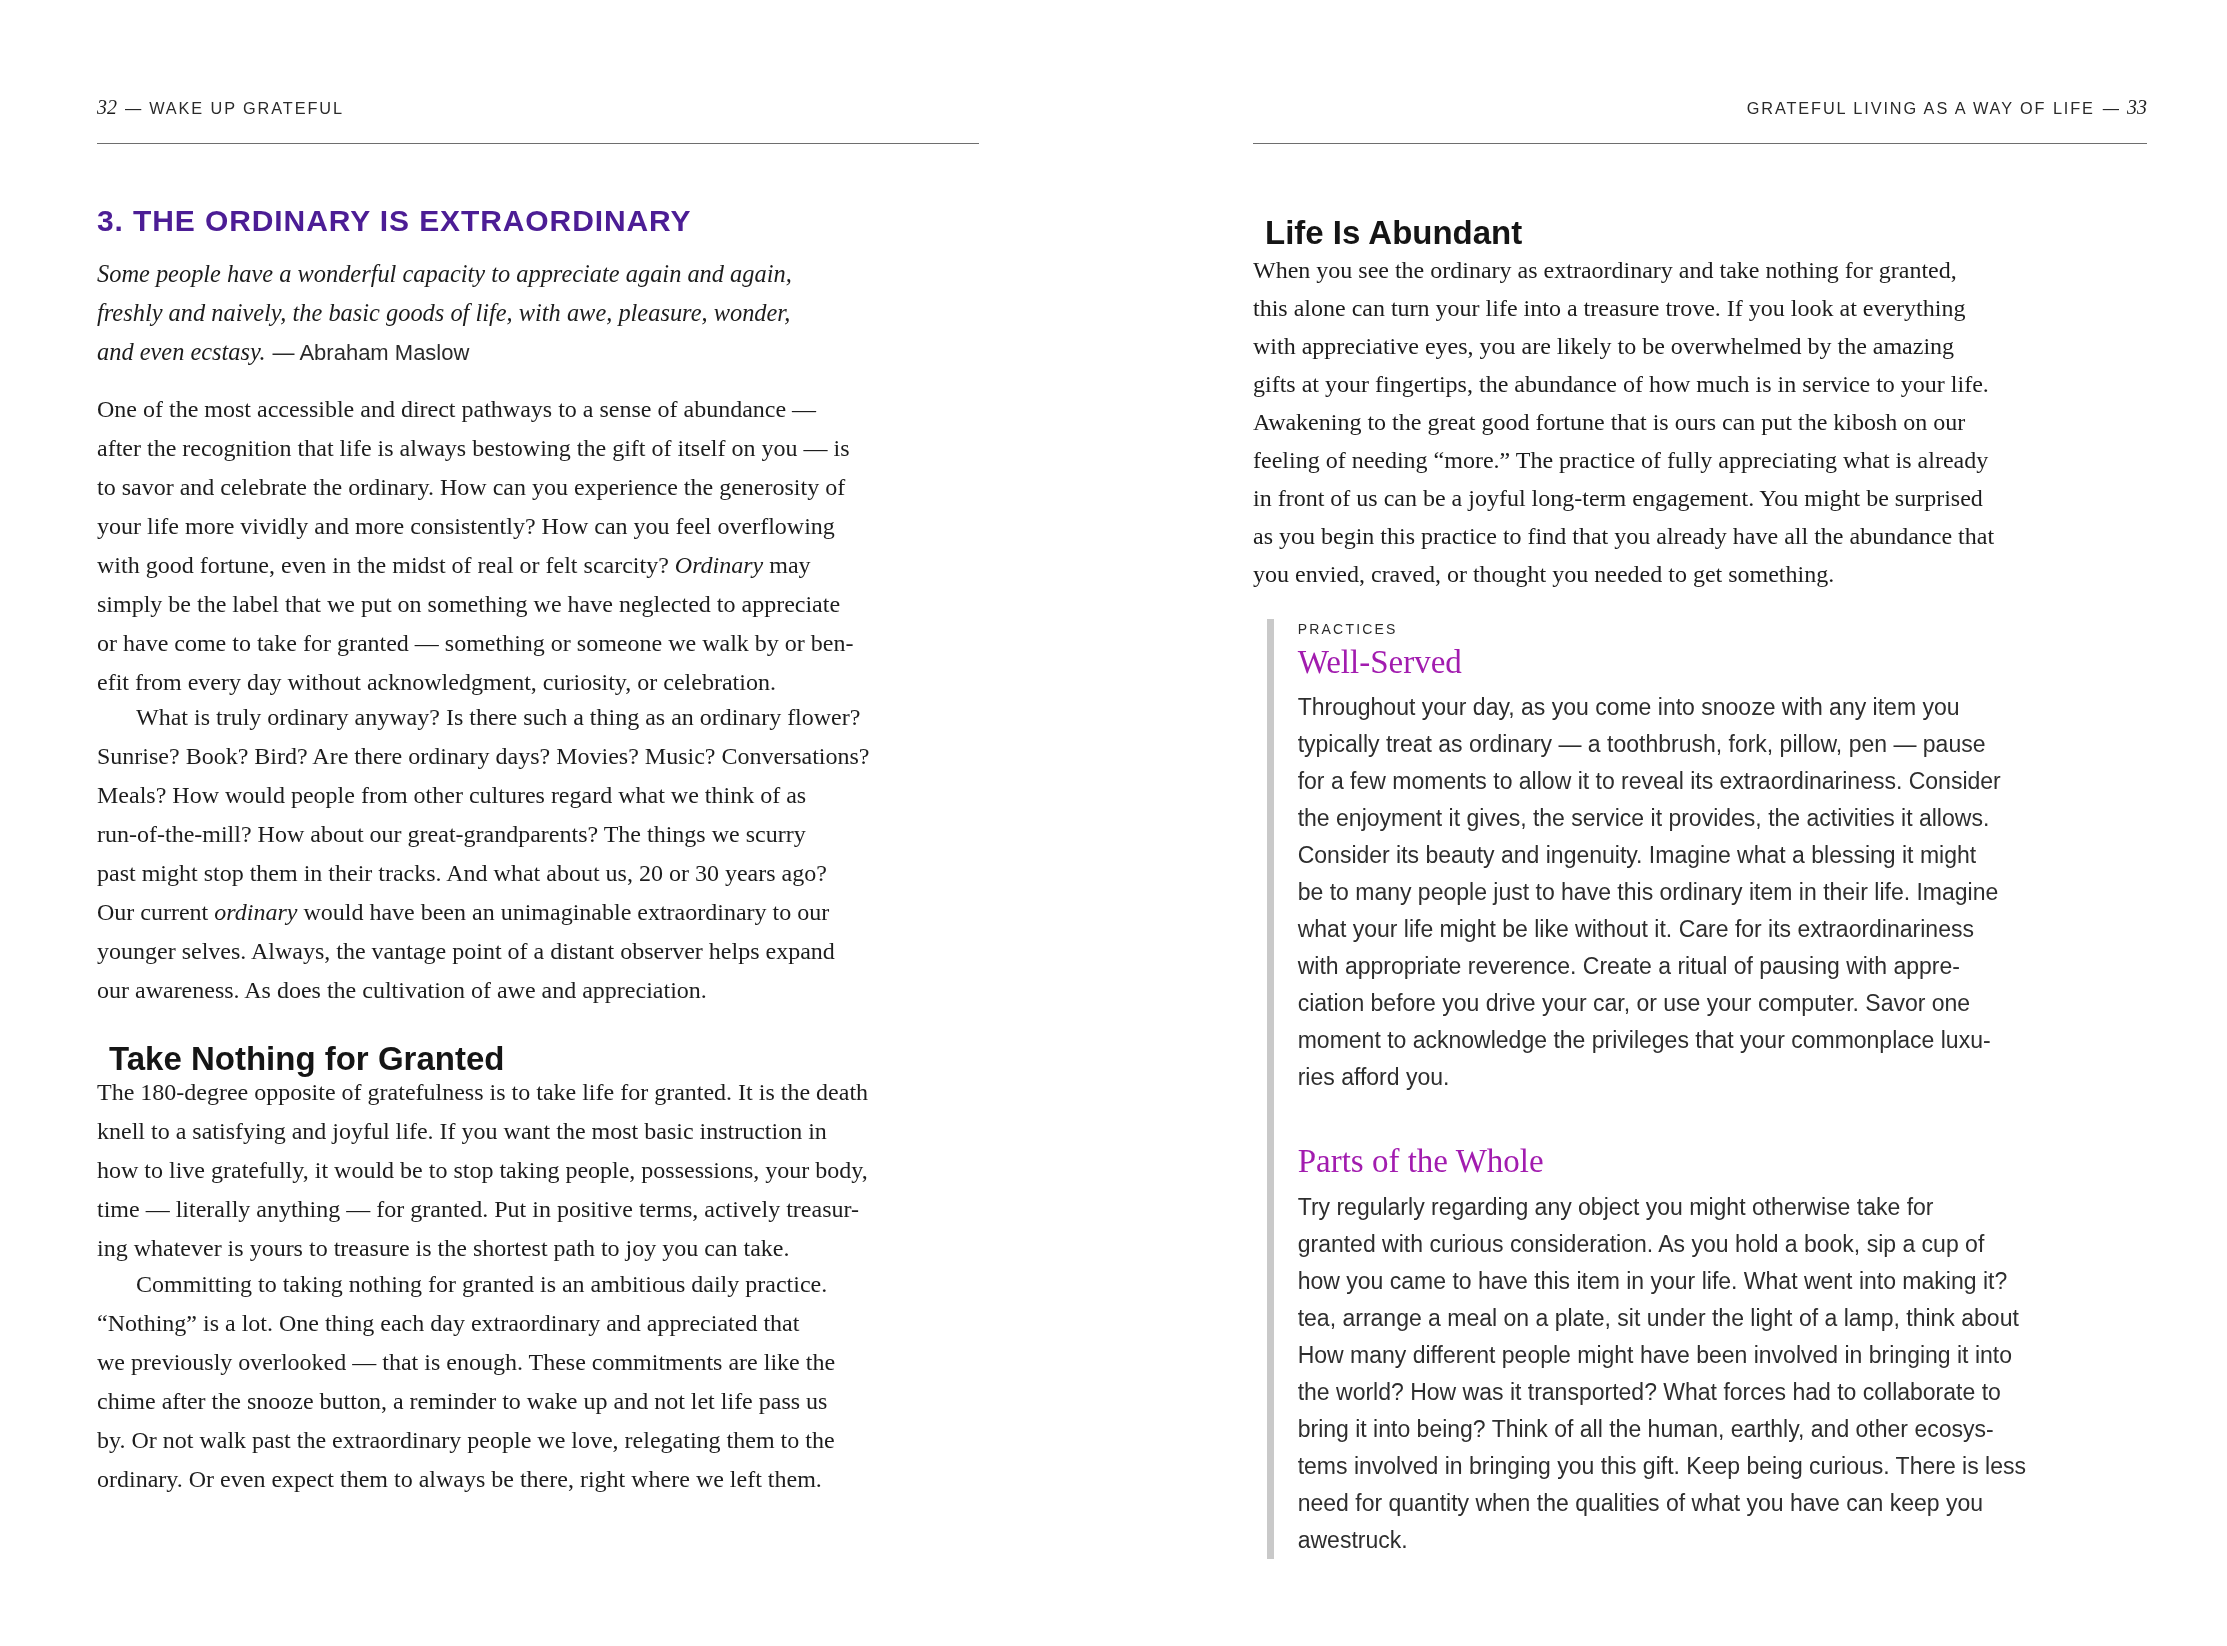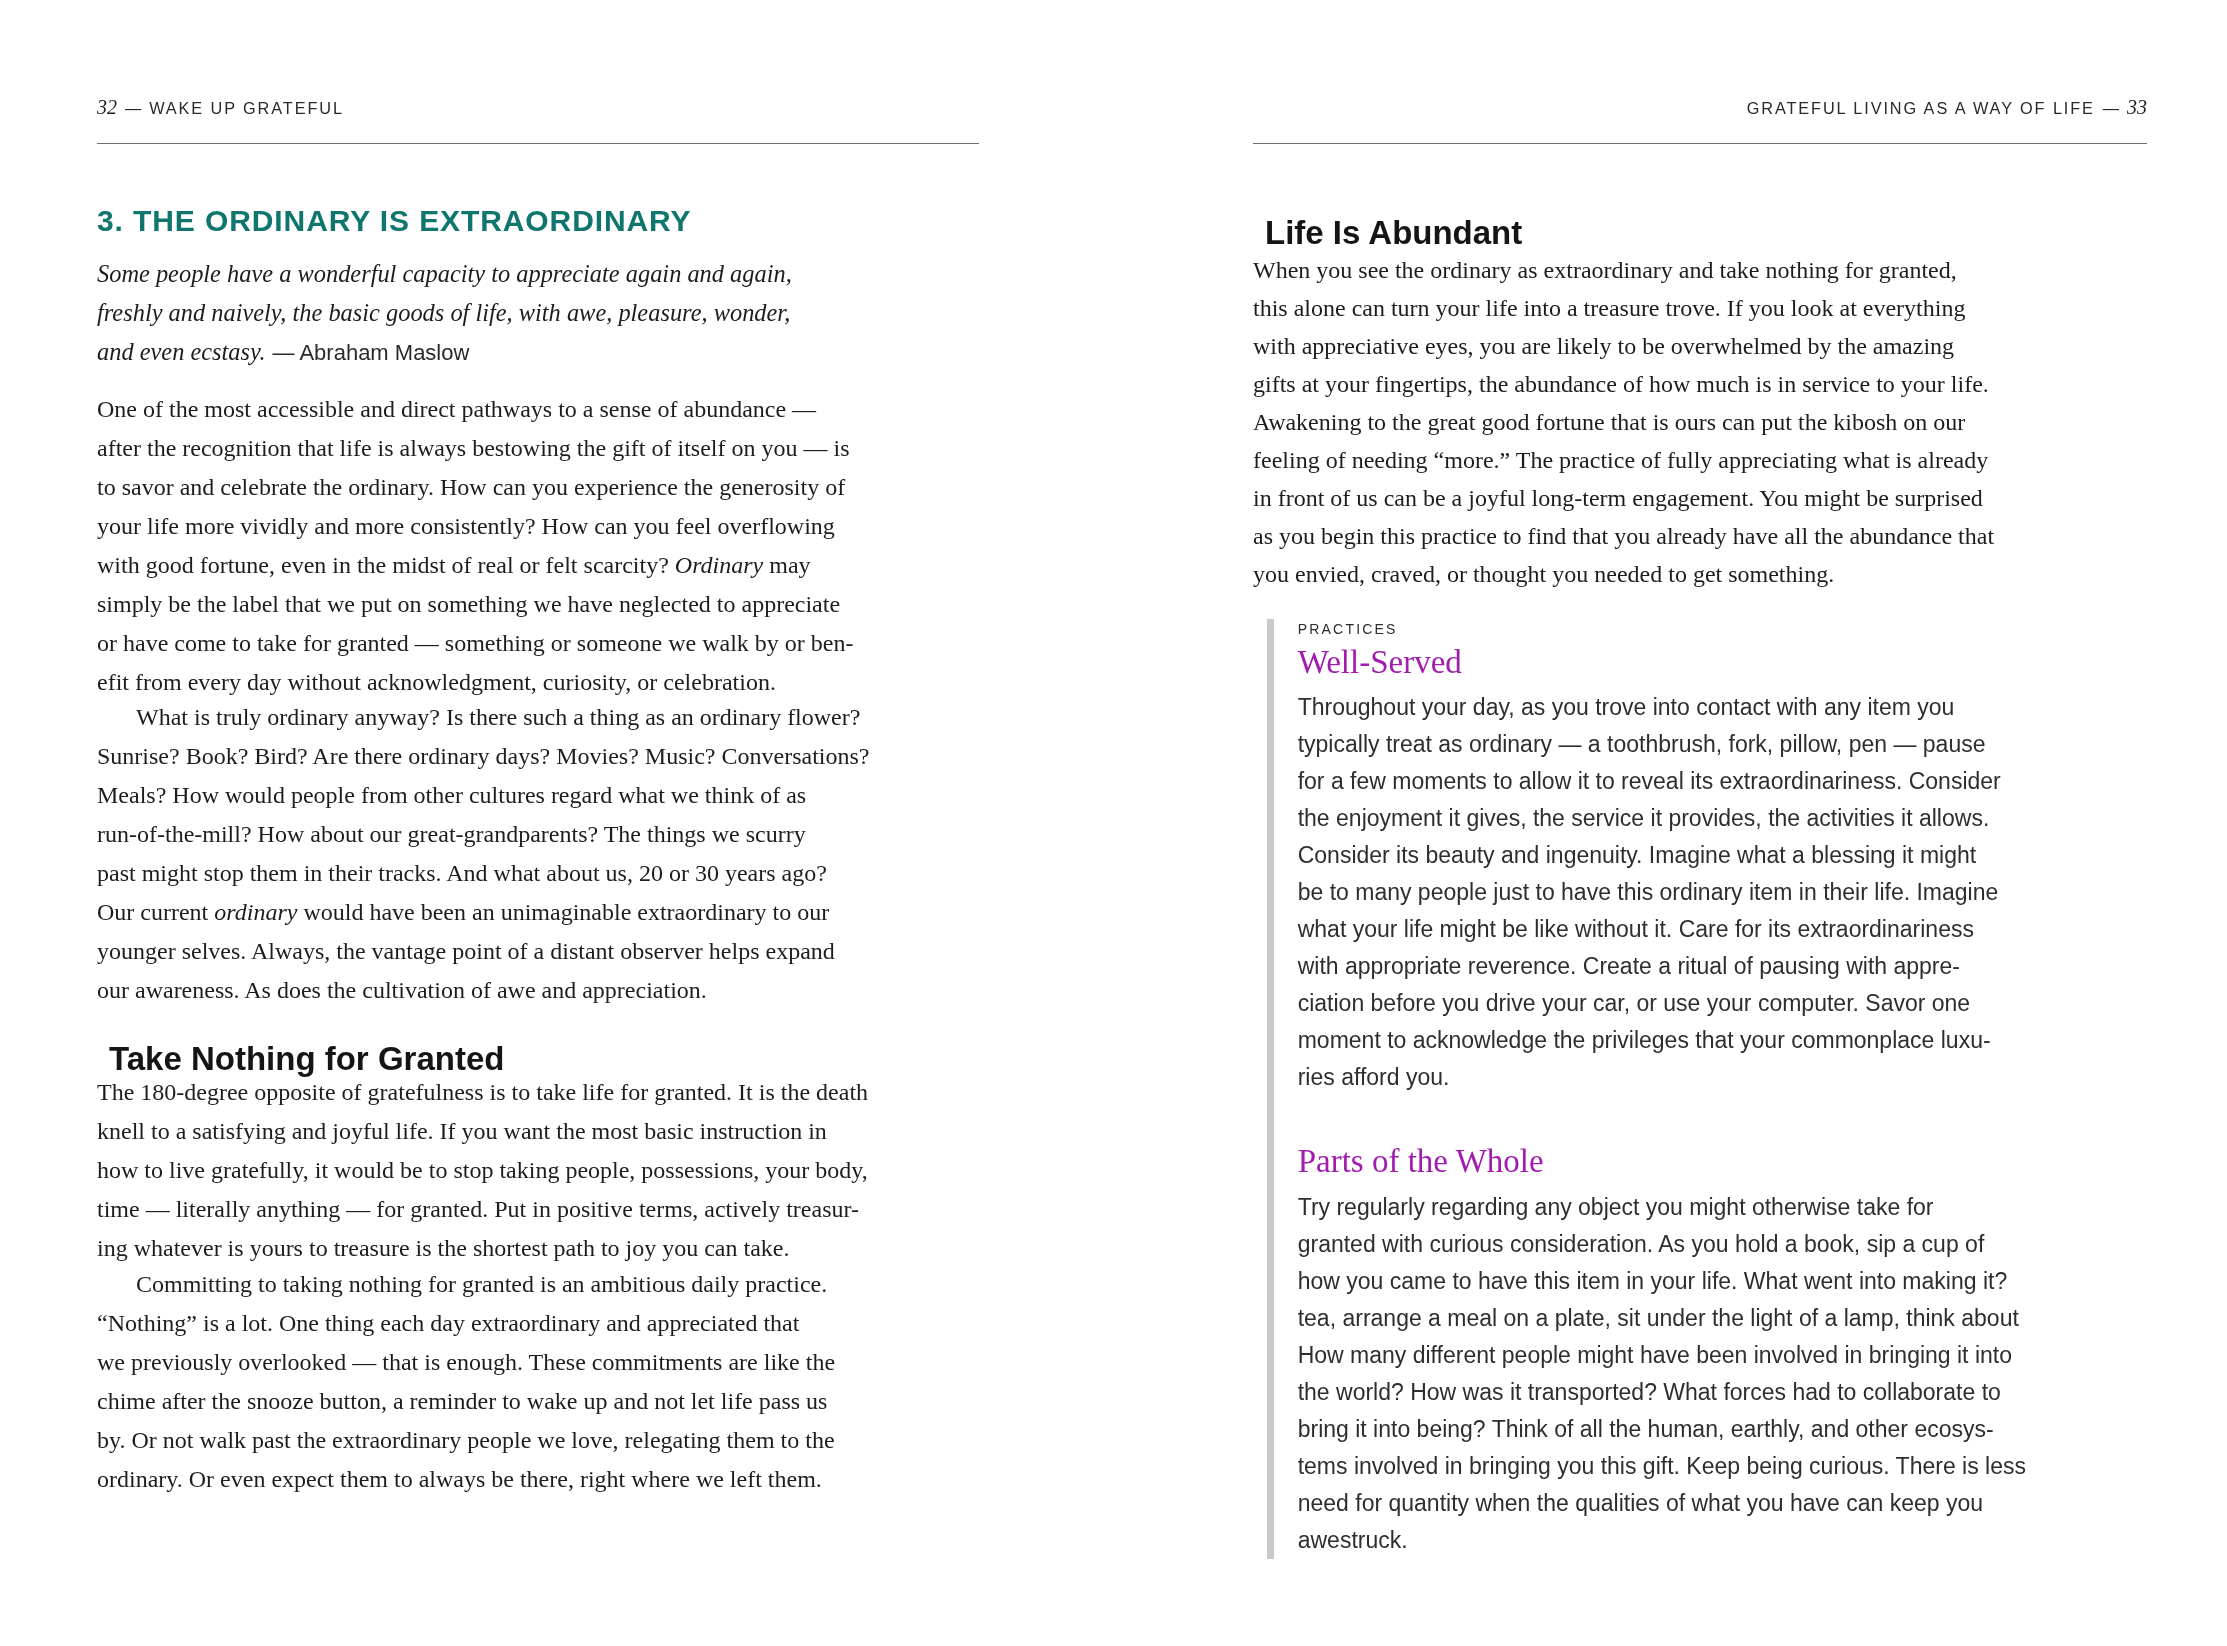--- a/index.html
+++ b/index.html
@@ -32,21 +32,21 @@
   .rule {
     position: absolute; top: 143px; left: 0; right: 0;
     height: 0; border-top: 1.7px solid #6e6e6e;
   }
 
   
   .section-title {
     position: absolute; top: 204px; left: 0; margin: 0;
     font-family: "Liberation Sans", sans-serif;
     font-weight: bold; font-size: 30px; letter-spacing: 0.9px;
-    color: #0f766e; white-space: nowrap;
+    color: #4c1d95; white-space: nowrap;
   }
   .quote {
     position: absolute; top: 254px; left: 0;
     font-style: italic; font-size: 24.4px; color: #1d1d1d;
   }
   .quote .line { line-height: 39px; white-space: nowrap; }
   .attribution {
     font-style: normal;
     font-family: "Liberation Sans", sans-serif;
     font-size: 22px; color: #2a2a2a; margin-left: 6.9px;
@@ -168,21 +168,21 @@
       <div class="line">in front of us can be a joyful long-term engagement. You might be surprised</div>
       <div class="line">as you begin this practice to find that you already have all the abundance that</div>
       <div class="line">you envied, craved, or thought you needed to get something.</div>
     </div>
 
   <div class="practices">
     <div class="practices-label">PRACTICES</div>
 
     <h3 class="practice-title">Well-Served</h3>
     <div class="practice-body">
-        <div class="line">Throughout your day, as you trove into contact with any item you</div>
+        <div class="line">Throughout your day, as you come into snooze with any item you</div>
         <div class="line">typically treat as ordinary — a toothbrush, fork, pillow, pen — pause</div>
         <div class="line">for a few moments to allow it to reveal its extraordinariness. Consider</div>
         <div class="line">the enjoyment it gives, the service it provides, the activities it allows.</div>
         <div class="line">Consider its beauty and ingenuity. Imagine what a blessing it might</div>
         <div class="line">be to many people just to have this ordinary item in their life. Imagine</div>
         <div class="line">what your life might be like without it. Care for its extraordinariness</div>
         <div class="line">with appropriate reverence. Create a ritual of pausing with appre-</div>
         <div class="line">ciation before you drive your car, or use your computer. Savor one</div>
         <div class="line">moment to acknowledge the privileges that your commonplace luxu-</div>
         <div class="line">ries afford you.</div>

